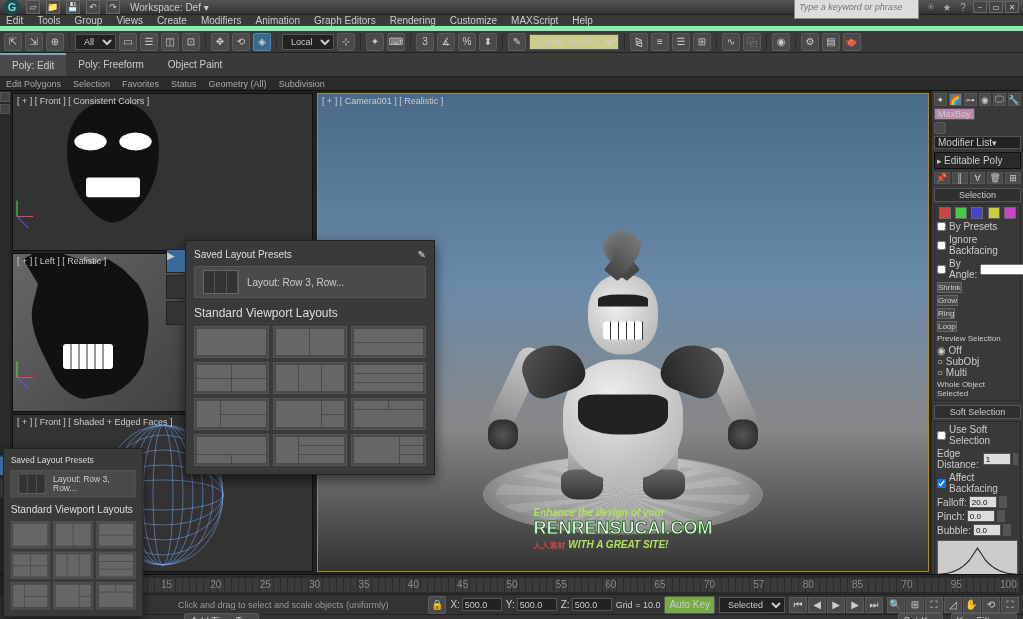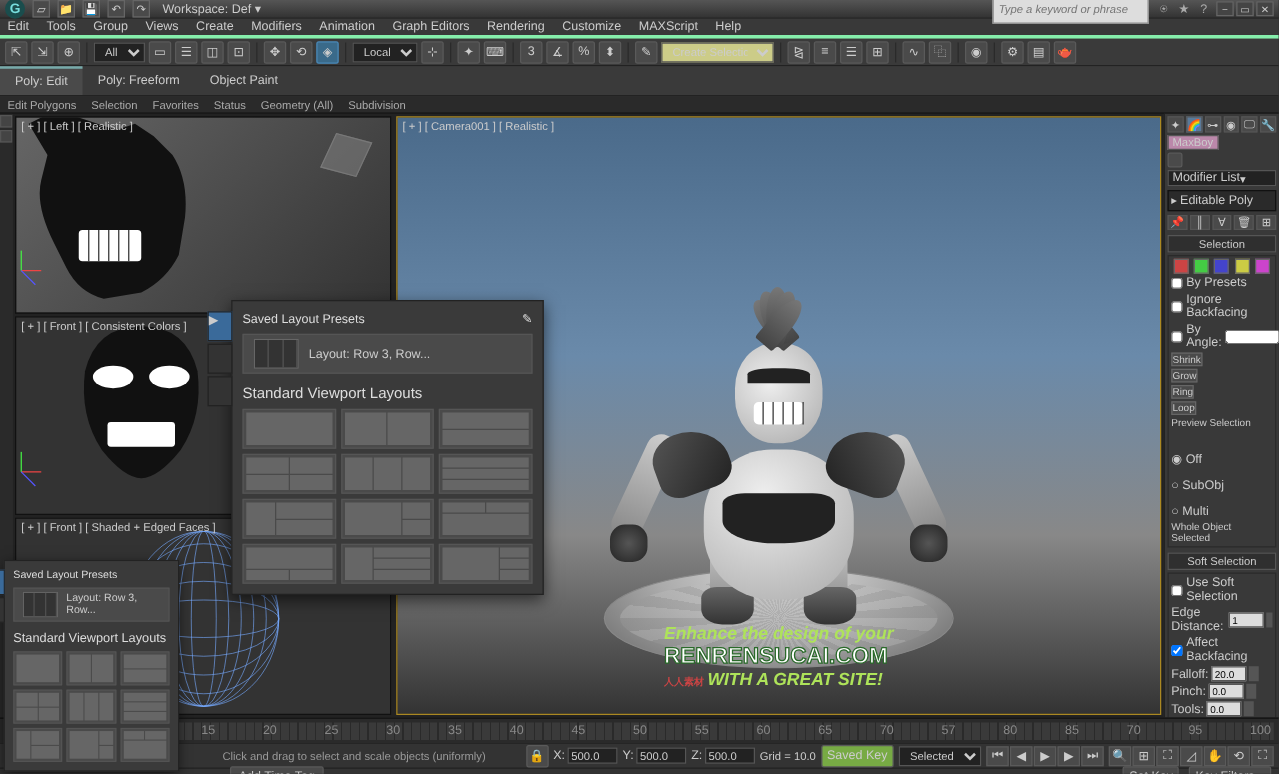--- a/index.html
+++ b/index.html
@@ -8,21 +8,21 @@
 .titlebar .logo { width:16px;height:16px;background:#1a4d4d;border-radius:50%;color:#7dd;display:flex;align-items:center;justify-content:center;font-weight:bold;font-size:11px; }
 .titlebar .ticons { display:flex; gap:6px; margin-left:6px; }
 .titlebar .ticon { width:14px;height:14px;background:#4a4a4a;border:1px solid #666;display:flex;align-items:center;justify-content:center;font-size:9px;color:#ccc; }
 .titlebar .workspace { margin-left:10px; font-size:10px; color:#ccc; }
 .titlebar .search { margin-left:auto; }
 .titlebar .search input { width:125px;height:14px;background:#ddd;color:#666;border:1px solid #888;font-size:9px;padding:11px 4px;font-style:italic; }
 .titlebar .right-icons { display:flex; gap:4px; margin-left:6px; }
 .titlebar .ri { width:12px;height:12px;color:#aaa;font-size:10px;display:flex;align-items:center;justify-content:center; }
 .winctrl { display:flex;gap:2px;margin-left:4px; }
 .winctrl span { width:14px;height:12px;background:#444;border:1px solid #666;display:flex;align-items:center;justify-content:center;font-size:8px; }
-.menubar { height:16px; background:#393939; display:flex; align-items:center; padding:0 6px; gap:14px; border-bottom:3px solid #86efac; }
+.menubar { height:16px; background:#393939; display:flex; align-items:center; padding:0 6px; gap:14px; border-bottom:5px solid #86efac; }
 .menubar span { font-size:10px; color:#ccc; cursor:pointer; }
 .toolbar1 { height:22px; background:#3a3a3a; display:flex; align-items:center; padding:0 4px; gap:3px; border-bottom:1px solid #222; }
 .tb-btn { width:18px;height:18px;background:#4a4a4a;border:1px solid #5a5a5a;display:flex;align-items:center;justify-content:center;font-size:10px;color:#ccc;border-radius:2px; }
 .tb-btn.active { background:#3a6a8a; border-color:#4a8aba; }
 .tb-sep { width:1px;height:16px;background:#2a2a2a;margin:0 2px; }
 .tb-sel { height:16px;background:#222;color:#ccc;border:1px solid #555;font-size:9px;padding:0 4px; }
 .ribbon { height:24px; background:#3a3a3a; display:flex; border-bottom:1px solid #222; }
 .ribbon-tab { padding:2px 12px;font-size:10px;color:#ccc;display:flex;align-items:center; }
 .ribbon-tab.active { background:#4a4a4a;border-top:2px solid #7aa; }
 .subribbon { height:14px; background:#2a2a2a; display:flex; padding:0 6px; gap:12px; align-items:center; border-bottom:1px solid #111; }
@@ -106,21 +106,21 @@
 .lp-cell div { background:#666; }
 .timeline { height:20px;background:#2a2a2a;border-top:1px solid #111;display:flex;align-items:center;padding:0 4px;position:relative; }
 .tl-ruler { flex:1;height:14px;background:repeating-linear-gradient(90deg,#3a3a3a 0,#3a3a3a 6px,#2a2a2a 6px,#2a2a2a 7px);position:relative; }
 .tl-nums { position:absolute;inset:0;display:flex;justify-content:space-between;padding:0 2px;font-size:8px;color:#888;align-items:center; }
 .statusbar { height:14px;background:#333;display:flex;align-items:center;padding:0 6px;font-size:9px;gap:8px;border-top:1px solid #222; }
 .trackbar { height:20px;background:#333;display:flex;align-items:center;gap:4px;padding:0 4px;border-top:1px solid #222; }
 .trackbar .field { display:flex;align-items:center;gap:2px;font-size:9px; }
 .trackbar .field input { width:40px;height:13px;background:#222;border:1px solid #555;color:#ccc;font-size:9px;padding:0 2px; }
 .caption { position:absolute;font-size:18px;font-weight:bold;color:#fff;text-shadow:0 1px 3px #000; }
 .watermark { position:absolute;bottom:20px;left:50%;transform:translateX(-50%);font-size:14px;font-weight:bold;color:#fff;z-index:50; }
-.watermark .t1 { color:#aee35a;font-style:italic;font-size:14px; }
+.watermark .t1 { color:#aee35a;font-style:italic;font-size:10px; }
 .watermark .t2 { color:#fff;font-size:18px;-webkit-text-stroke:1px #2a6a2a; }
 .watermark .t3 { color:#c44;font-size:8px; }
 .play-ctrl { display:flex;gap:1px; }
 .play-ctrl .pb { width:18px;height:16px;background:#4a4a4a;border:1px solid #5a5a5a;display:flex;align-items:center;justify-content:center;font-size:10px;color:#ccc; }
 .viewcube { position:absolute;top:5px;right:10px;width:50px;height:50px;opacity:.5; }
 .viewcube .cube { width:30px;height:30px;background:#888;border:1px solid #aaa;transform:rotate(15deg) skew(-10deg);margin:10px auto; }
 .face-shape { position:absolute;width:200px;height:200px; }
 .face-silh { fill:#111; }
 </style>
 </head>
@@ -224,52 +224,52 @@
   <span>Subdivision</span>
 </div>
 
 <div class="main">
   <div class="vpstrip">
     <div class="vsbtn"></div>
     <div class="vsbtn"></div>
   </div>
   <div class="viewports">
     <div class="vp-left">
+      <div class="vp-small" style="background:#333;">
+        <div class="vp-label">[ + ] [ Front ] [ Consistent Colors ]</div>
+        <svg class="face-shape" style="left:10px;top:-20px;width:180px;height:180px;" viewBox="0 0 200 200">
+            <path class="face-silh" d="M100 30 Q60 30 50 70 Q45 110 65 140 Q85 165 100 165 Q115 165 135 140 Q155 110 150 70 Q140 30 100 30 Z"></path>
+            <ellipse cx="75" cy="75" rx="18" ry="10" fill="#fff"></ellipse>
+            <ellipse cx="125" cy="75" rx="18" ry="10" fill="#fff"></ellipse>
+            <rect x="70" y="115" width="60" height="22" fill="#fff" rx="3"></rect>
+          </svg>
+        <div class="vp-axis">
+            <div class="ax r"></div>
+            <div class="ax g"></div>
+            <div class="ax b"></div>
+          </div>
+      </div>
       <div class="vp-small" style="background:linear-gradient(135deg,#666,#333);">
         <div class="vp-label">[ + ] [ Left ] [ Realistic ]</div>
         <svg class="face-shape" style="left:-20px;top:-10px;" viewBox="0 0 200 200">
             <path class="face-silh" d="M100 20 L70 10 L50 5 L30 15 L45 40 L40 60 Q35 80 50 110 L60 130 Q70 150 90 155 L120 150 Q140 140 150 120 L155 90 Q158 60 145 40 L130 25 L115 15 Z"></path>
             <rect x="70" y="100" width="50" height="25" fill="#fff" rx="3"></rect>
             <line x1="78" y1="100" x2="78" y2="125" stroke="#333"></line>
             <line x1="86" y1="100" x2="86" y2="125" stroke="#333"></line>
             <line x1="94" y1="100" x2="94" y2="125" stroke="#333"></line>
             <line x1="102" y1="100" x2="102" y2="125" stroke="#333"></line>
             <line x1="110" y1="100" x2="110" y2="125" stroke="#333"></line>
           </svg>
         <div class="vp-axis">
             <div class="ax r"></div>
             <div class="ax g"></div>
             <div class="ax b"></div>
           </div>
         <div class="viewcube">
             <div class="cube"></div>
-          </div>
-      </div>
-      <div class="vp-small" style="background:#333;">
-        <div class="vp-label">[ + ] [ Front ] [ Consistent Colors ]</div>
-        <svg class="face-shape" style="left:10px;top:-20px;width:180px;height:180px;" viewBox="0 0 200 200">
-            <path class="face-silh" d="M100 30 Q60 30 50 70 Q45 110 65 140 Q85 165 100 165 Q115 165 135 140 Q155 110 150 70 Q140 30 100 30 Z"></path>
-            <ellipse cx="75" cy="75" rx="18" ry="10" fill="#fff"></ellipse>
-            <ellipse cx="125" cy="75" rx="18" ry="10" fill="#fff"></ellipse>
-            <rect x="70" y="115" width="60" height="22" fill="#fff" rx="3"></rect>
-          </svg>
-        <div class="vp-axis">
-            <div class="ax r"></div>
-            <div class="ax g"></div>
-            <div class="ax b"></div>
           </div>
       </div>
       <div class="vp-small" style="background:#333;">
         <div class="vp-label">[ + ] [ Front ] [ Shaded + Edged Faces ]</div>
         <svg style="position:absolute;left:40px;top:10px;width:220px;height:160px;" viewBox="0 0 220 160">
             <g fill="none" stroke="#7af" stroke-width="0.5">
               <ellipse cx="110" cy="70" rx="60" ry="70"></ellipse>
               <ellipse cx="110" cy="70" rx="50" ry="70"></ellipse>
               <ellipse cx="110" cy="70" rx="40" ry="70"></ellipse>
               <ellipse cx="110" cy="70" rx="30" ry="70"></ellipse>
@@ -371,21 +371,21 @@
         </label>
       <div class="cmd-row">
           <div class="btn-sm">Shrink</div>
           <div class="btn-sm">Grow</div>
         </div>
       <div class="cmd-row">
           <div class="btn-sm">Ring</div>
           <div class="btn-sm">Loop</div>
         </div>
       <div style="font-size:8px;">Preview Selection</div>
-      <div class="cmd-row" style="font-size:8px;gap:10px;margin-top:16px;">
+      <div class="cmd-row" style="font-size:8px;gap:0;">
         <label>◉ <span>Off</span></label>
         <label>○ <span>SubObj</span></label>
         <label>○ <span>Multi</span></label>
       </div>
       <div style="font-size:8px;">Whole Object Selected</div>
     </div>
 
     <div class="rollout-hdr">Soft Selection</div>
     <div class="rollout">
       <label class="chk">
@@ -405,21 +405,21 @@
           <span>Falloff:</span>
           <input value="20.0" style="">
           <div class="sp"></div>
         </div>
       <div class="spinner">
           <span>Pinch:</span>
           <input value="0.0" style="">
           <div class="sp"></div>
         </div>
       <div class="spinner">
-          <span>Tools:</span>
+          <span>Bubble:</span>
           <input value="0.0" style="">
           <div class="sp"></div>
         </div>
       <div class="curve"><svg viewBox="0 0 100 40">
             <path d="M0 38 Q25 38 40 20 Q50 5 50 5 Q50 5 60 20 Q75 38 100 38" fill="none" stroke="#333" stroke-width="1.5"></path>
           </svg></div>
       <div class="cmd-row" style="font-size:8px;justify-content:space-between;">
           <span>-20.0</span>
           <span>20.0</span>
         </div>
@@ -618,21 +618,21 @@
     </div>
   <div class="field">
       <span>Y:</span>
       <input value="500.0" style="">
     </div>
   <div class="field">
       <span>Z:</span>
       <input value="500.0" style="">
     </div>
   <div style="font-size:9px;">Grid = 10.0</div>
-  <div class="tb-btn" style="width:auto;padding:0 4px;background:#7a4;">Saved Key</div>
+  <div class="tb-btn" style="width:auto;padding:0 4px;background:#7a4;">Auto Key</div>
   <select class="tb-sel"><option>Selected</option></select>
   <div class="play-ctrl">
     <div class="pb">⏮</div>
     <div class="pb">◀</div>
     <div class="pb">▶</div>
     <div class="pb">▶</div>
     <div class="pb">⏭</div>
   </div>
   <div class="play-ctrl">
     <div class="pb">🔍</div>

